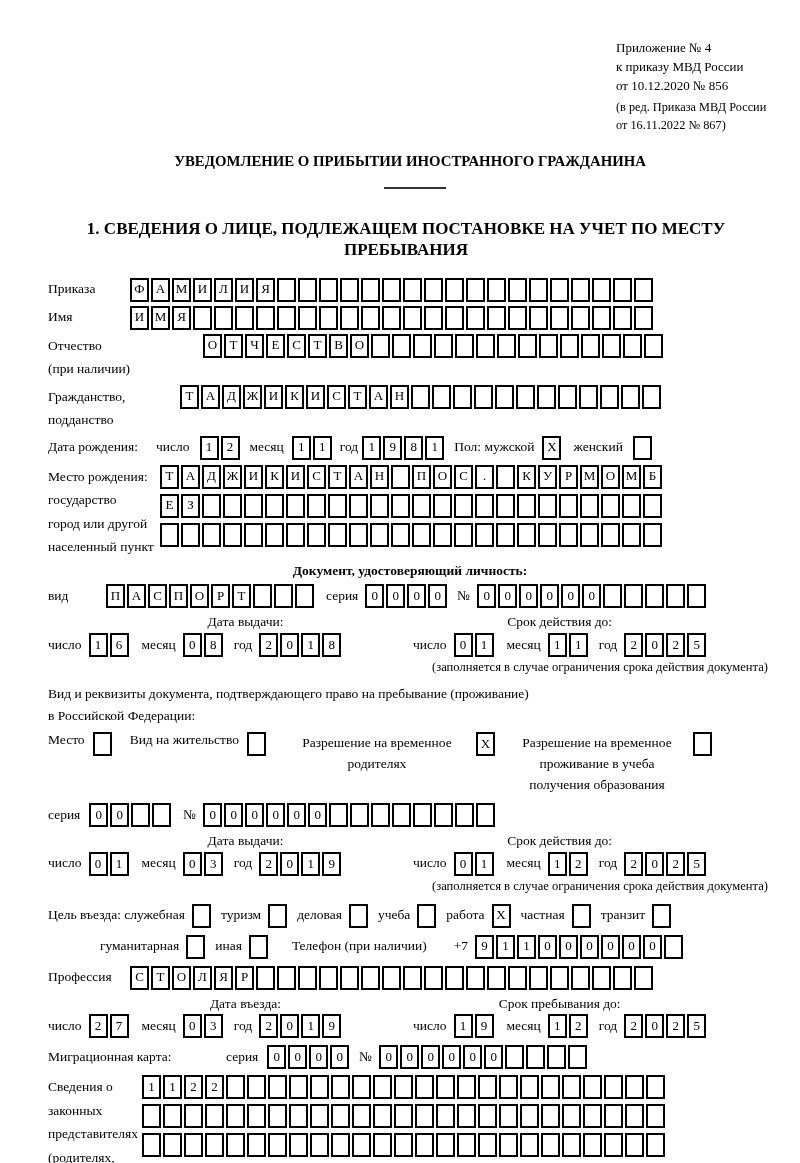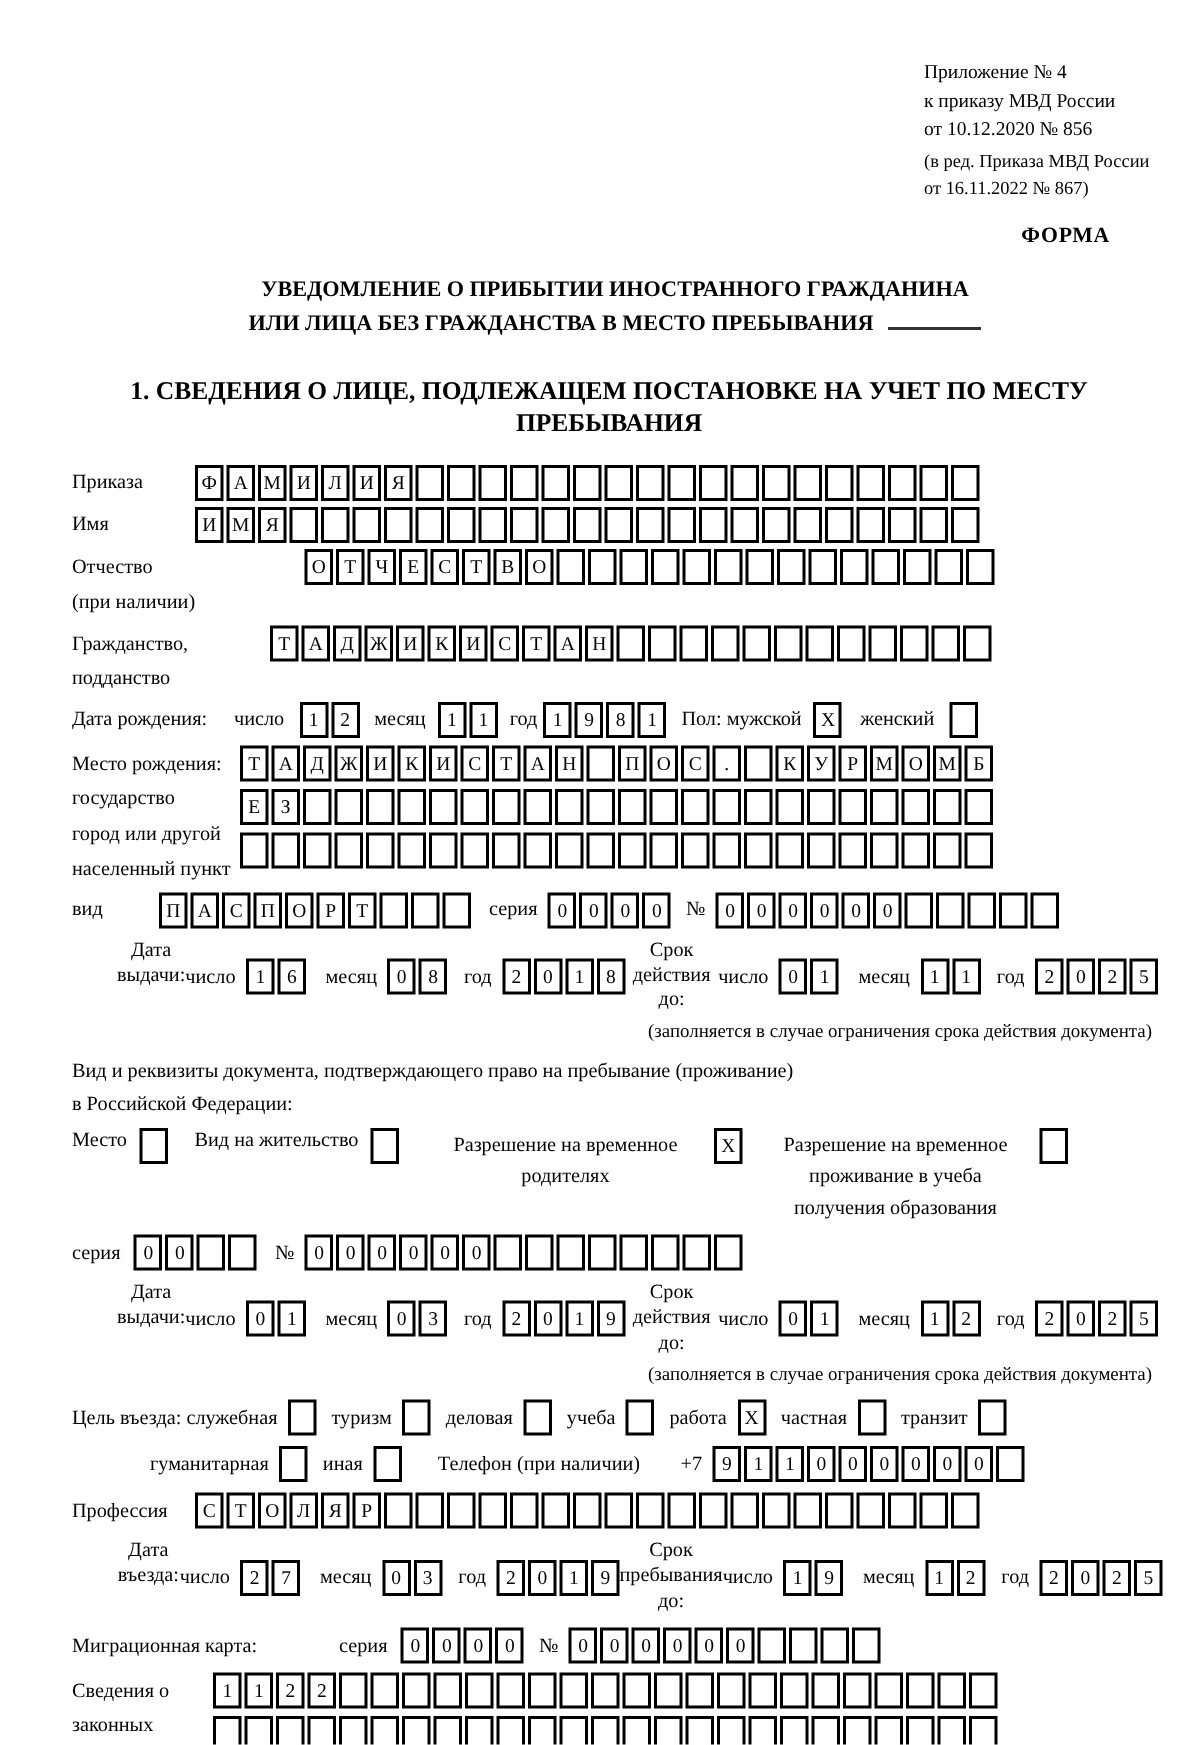--- a/index.html
+++ b/index.html
@@ -18,21 +18,21 @@
   .frow{display:flex;align-items:flex-start;margin-bottom:4px}
   .frow.c{align-items:center}
   .lbl{flex:0 0 auto}
   .lblcol div{line-height:23.5px}
   .cells{display:inline-flex;gap:2px;flex:0 0 auto}
   .cell{width:19px;height:24px;border:2px solid #000;display:inline-flex;align-items:center;
         justify-content:center;font-size:13px;flex:0 0 auto;background:#fff}
   .stack .cells{margin-bottom:5px}
   .dochead{text-align:center;font-weight:bold;font-size:13.5px;margin:4px 0 5px}
   .datepair{display:flex;margin-top:6px}
-  .dhalf{display:flex;flex-direction:row}
+  .dhalf{display:flex;flex-direction:column}
   .dhalf.l{flex:0 0 365px}
   .dcap{text-align:center;margin-bottom:2px}
   .drow{display:flex;align-items:center;gap:5px}
   .drow .lbl{margin-right:2px}
   .gnote{font-size:12.6px;text-align:right;padding-right:4px;margin-top:3px}
   .plain{margin-top:7px;line-height:22px}
   .ckrow{display:flex;align-items:flex-start;margin-top:5px}
   .ckpair{display:flex;align-items:flex-start}
   .ckpair .lbl{margin-right:8px}
   .ctr{text-align:center;line-height:21px}
@@ -46,25 +46,24 @@
 <div class="page">
 
   <div class="appendix">
     <div>Приложение № 4</div>
     <div>к приказу МВД России</div>
     <div>от 10.12.2020 № 856</div>
     <div class="appnote first">(в ред. Приказа МВД России</div>
     <div class="appnote">от 16.11.2022 № 867)</div>
   </div>
 
-  <div class="forma">ФОРМА</div>
 
   <div class="title">
     <div>УВЕДОМЛЕНИЕ О ПРИБЫТИИ ИНОСТРАННОГО ГРАЖДАНИНА</div>
-    <div><span>ИЛИ ЛИЦА БЕЗ ГРАЖДАНСТВА В МЕСТО ПРЕБЫВАНИЯ</span><span class="titleline"></span></div>
+    <div><span class="titleline"></span></div>
   </div>
 
   <div class="section">1. СВЕДЕНИЯ О ЛИЦЕ, ПОДЛЕЖАЩЕМ ПОСТАНОВКЕ НА УЧЕТ ПО МЕСТУ ПРЕБЫВАНИЯ</div>
 
   <div class="rows">
 
     <div class="frow c">
       <span class="lbl" style="width:82px">Приказа</span>
       <span class="cells">
           <span class="cell">Ф</span>
@@ -300,20 +299,21 @@
             <span class="cell"></span>
             <span class="cell"></span>
             <span class="cell"></span>
             <span class="cell"></span>
             <span class="cell"></span>
             <span class="cell"></span>
           </span>
       </span>
     </div>
 
+    <div class="dochead">Документ, удостоверяющий личность:</div>
 
     <div class="frow c">
       <span class="lbl" style="width:58px">вид</span>
       <span class="cells">
           <span class="cell">П</span>
           <span class="cell">А</span>
           <span class="cell">С</span>
           <span class="cell">П</span>
           <span class="cell">О</span>
           <span class="cell">Р</span>

